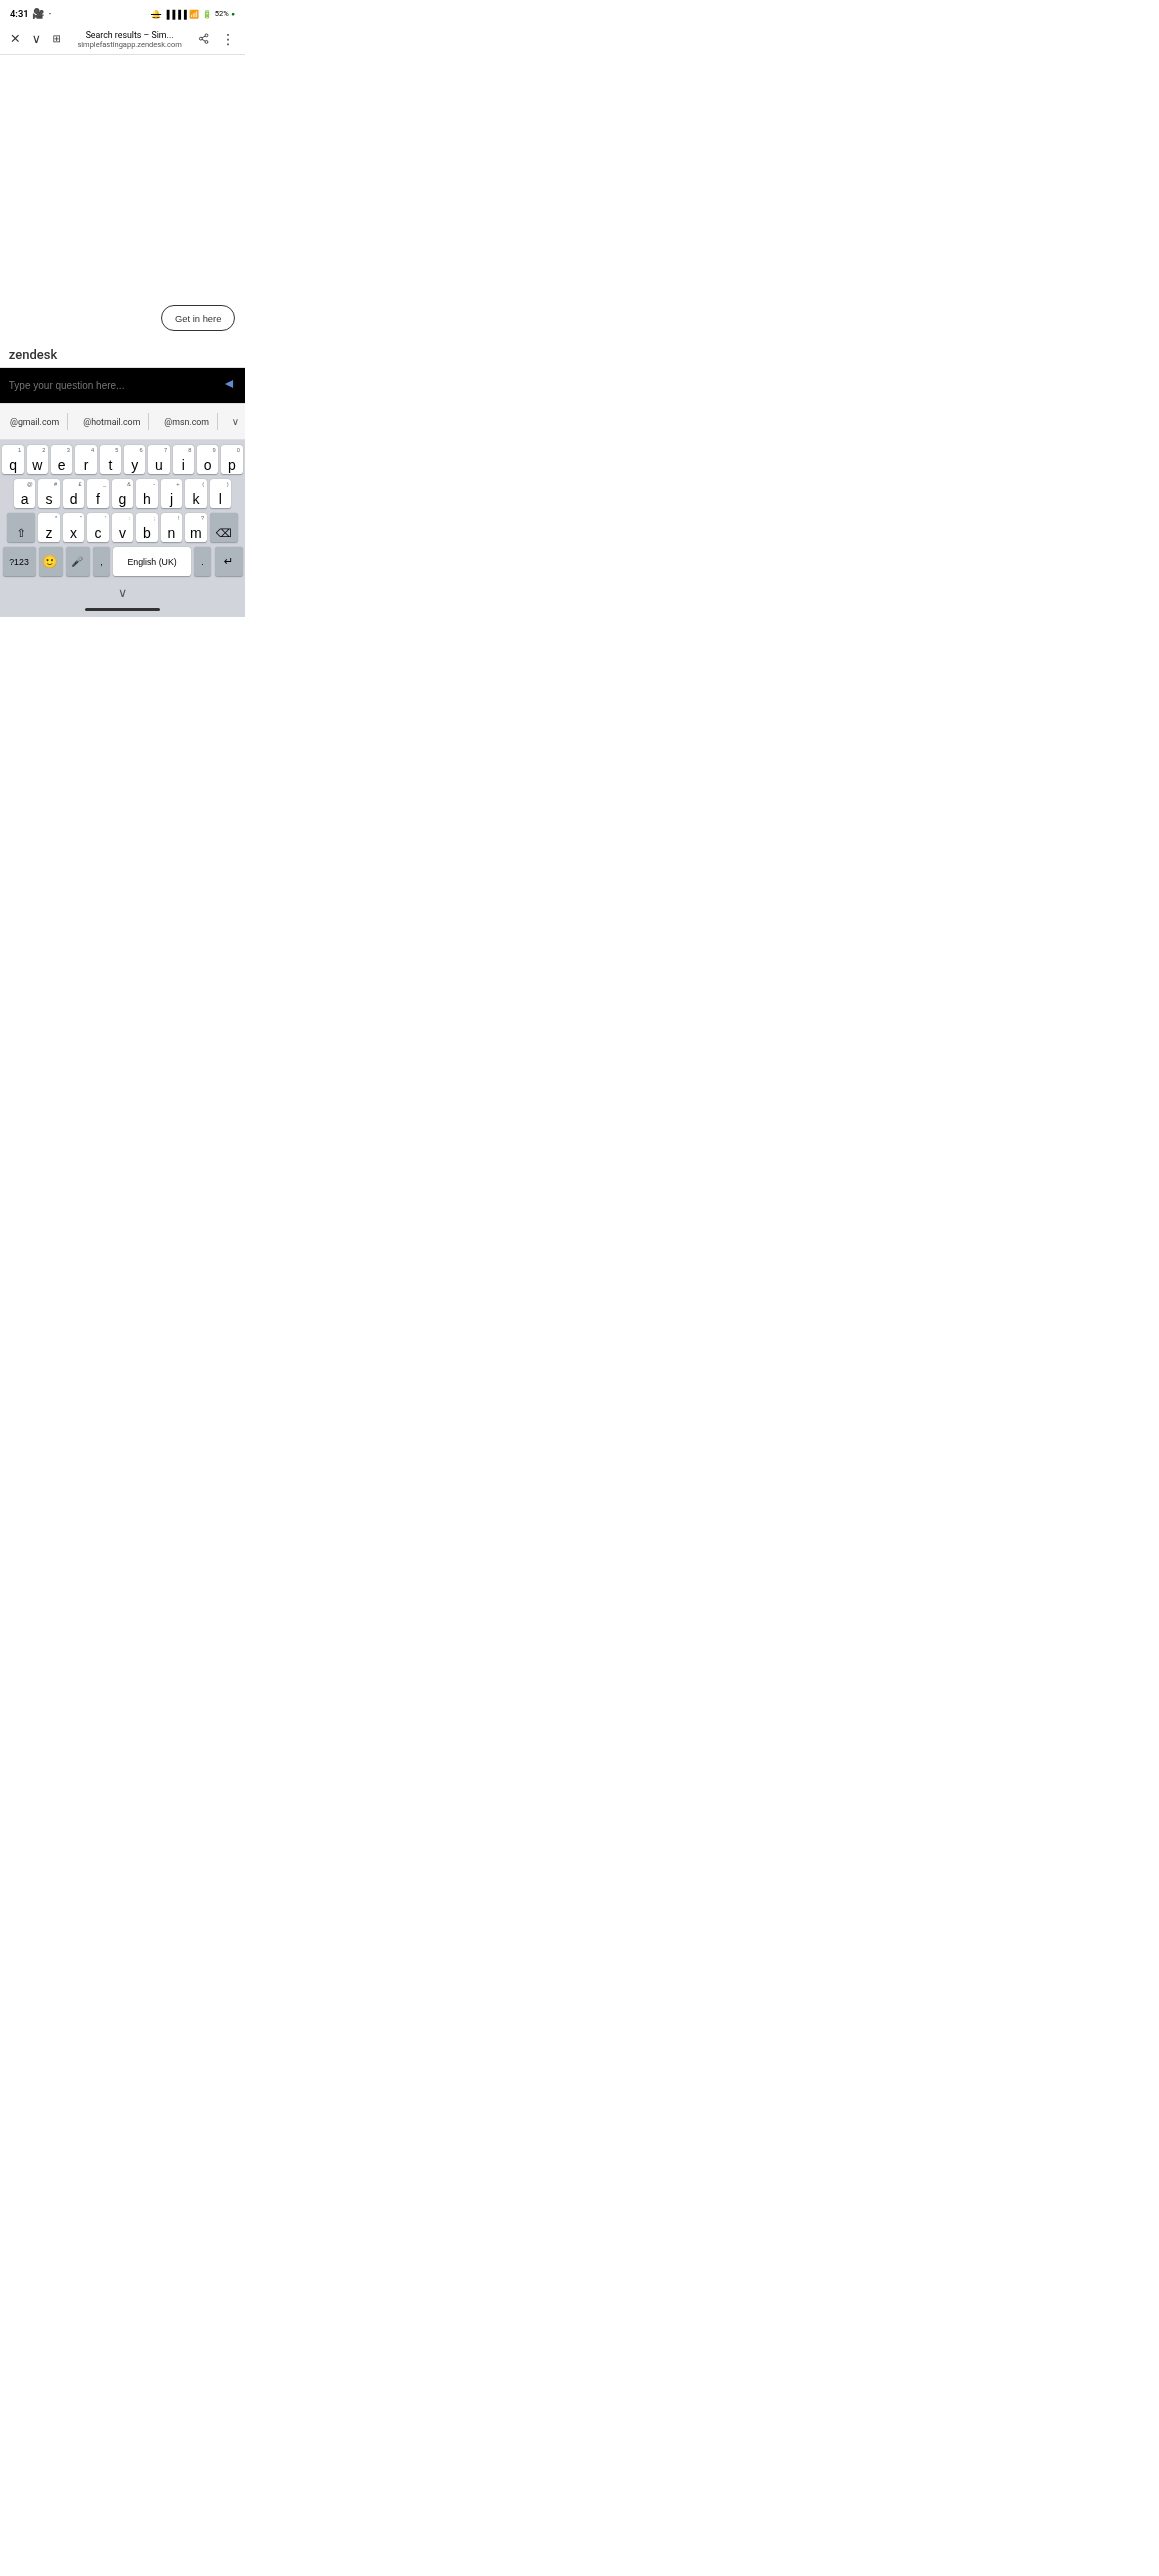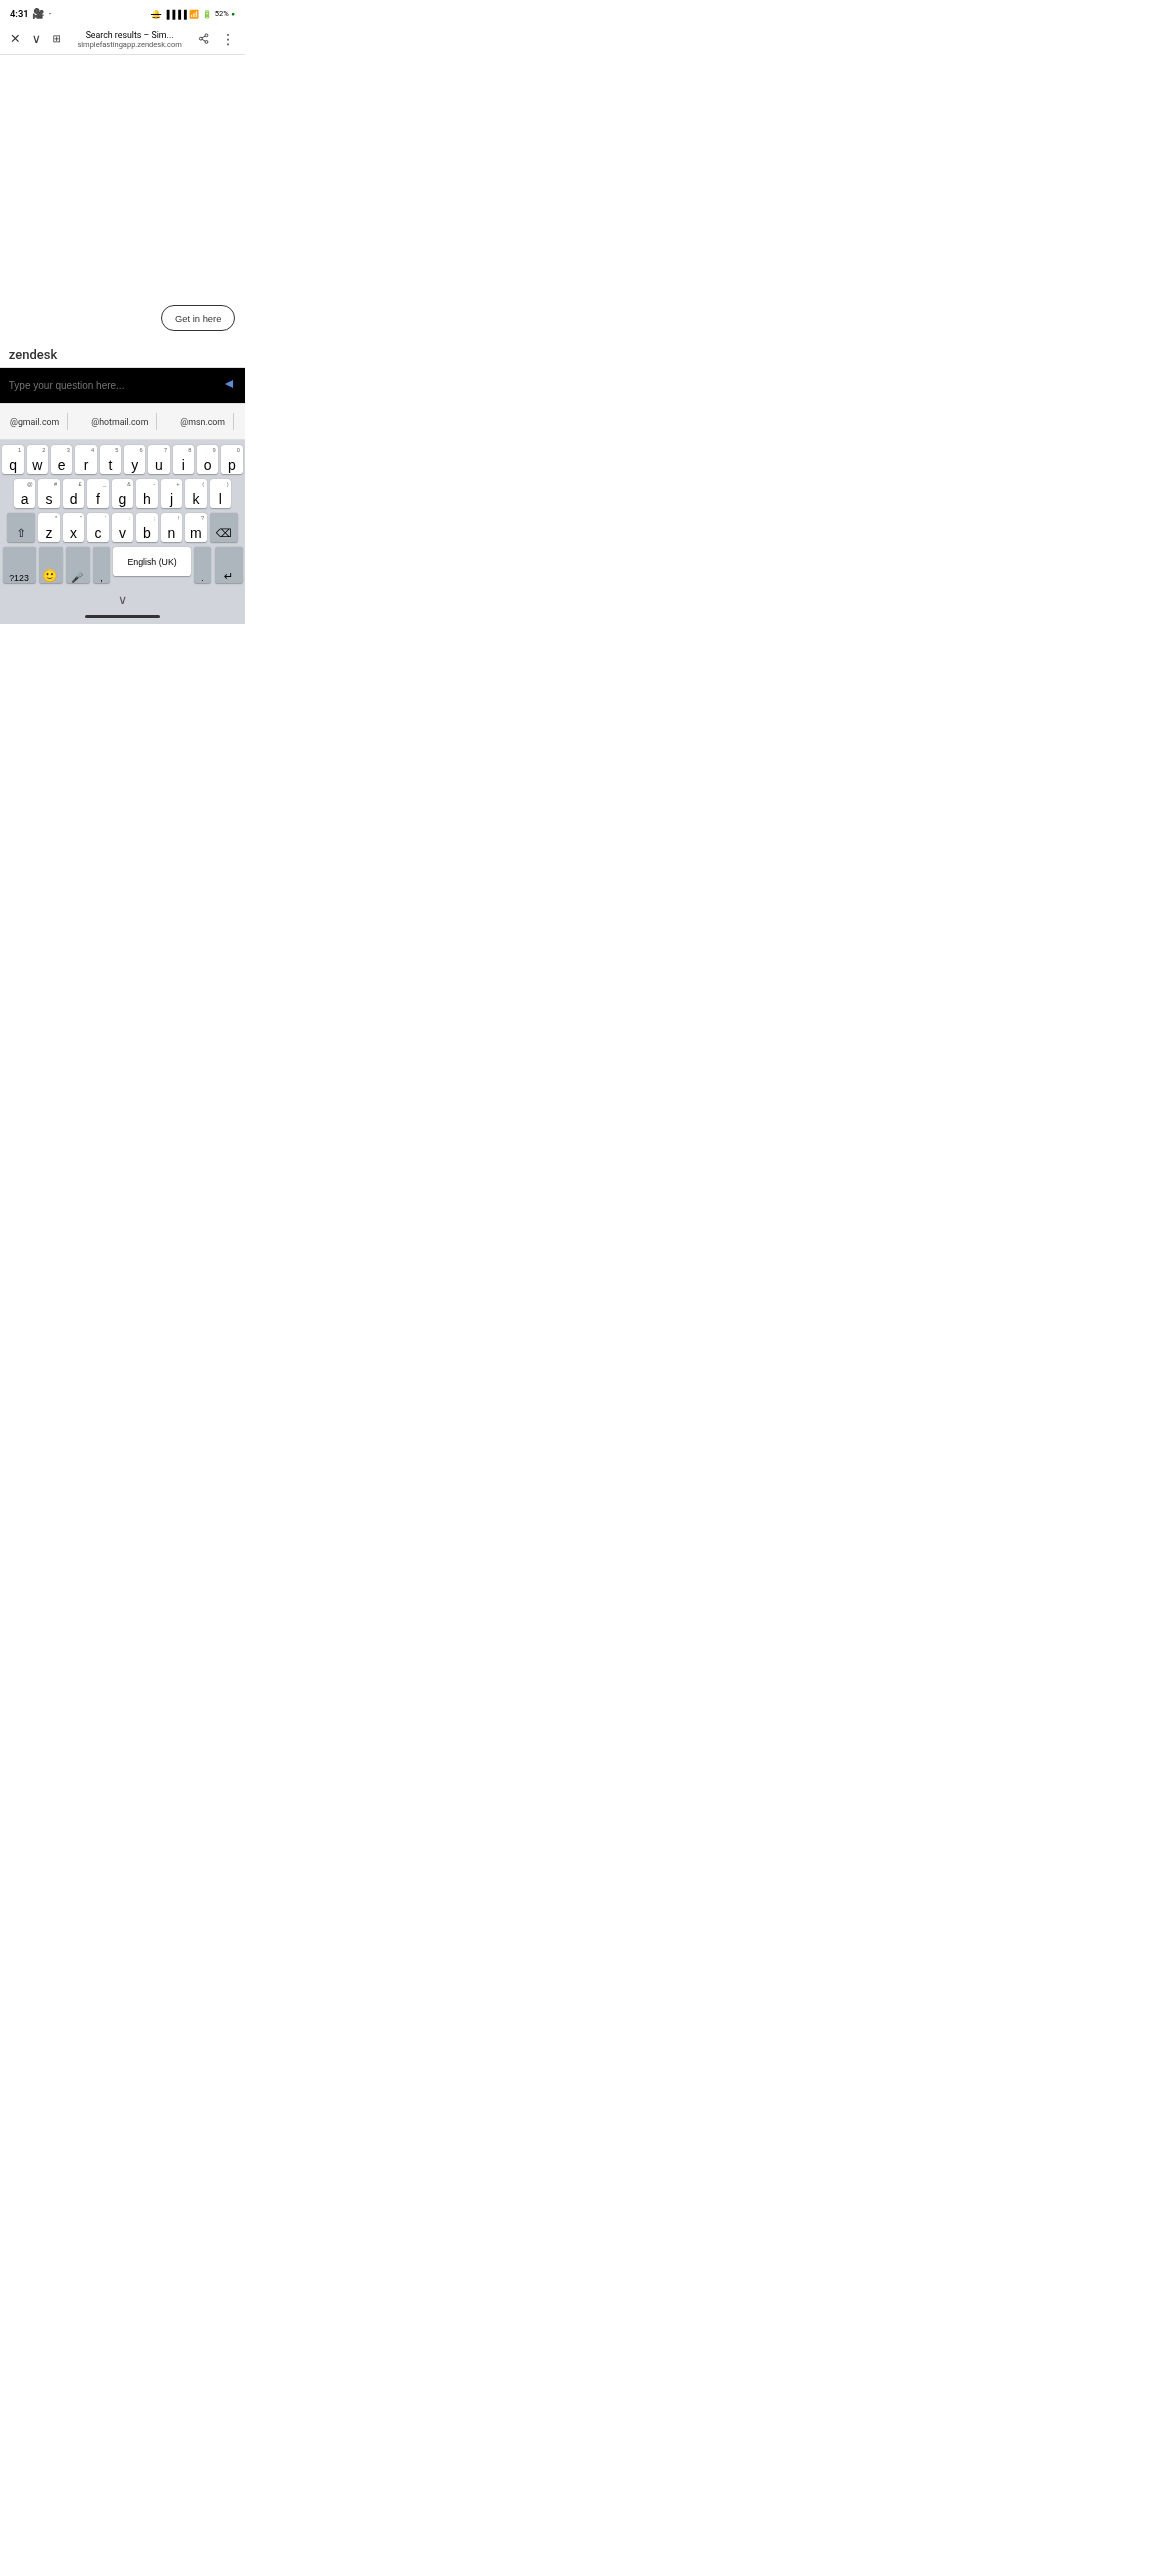--- a/index.html
+++ b/index.html
@@ -154,21 +154,21 @@
       cursor: pointer;
     }
 
     
     .email-suggestions {
       display: flex;
       align-items: center;
       padding: 6.3px 0 6.3px 2.5px;
       background: #f5f5f5;
       border-bottom: 0.6px solid #ddd;
-      gap: 16px;
+      gap: 8px;
     }
 
     .email-suggestion-item {
       padding: 3.8px 7.5px;
       font-size: 8.8px;
       color: #333;
       border-right: 0.6px solid #ccc;
       cursor: pointer;
     }
 
@@ -252,23 +252,23 @@
       cursor: pointer;
       font-size: 8.8px;
       color: #000;
     }
 
     .bottom-row-key {
       background: #adb5bd;
       border-radius: 3.1px;
       border: none;
       box-shadow: 0 0.6px 1.3px rgba(0,0,0,0.3);
-      height: 36px;
-      display: flex;
-      align-items: flex-end;
+      height: 29px;
+      display: flex;
+      align-items: center;
       justify-content: center;
       cursor: pointer;
       font-size: 9.4px;
       color: #000;
     }
 
     .home-indicator-bar {
       background: #d1d5db;
       display: flex;
       justify-content: center;

